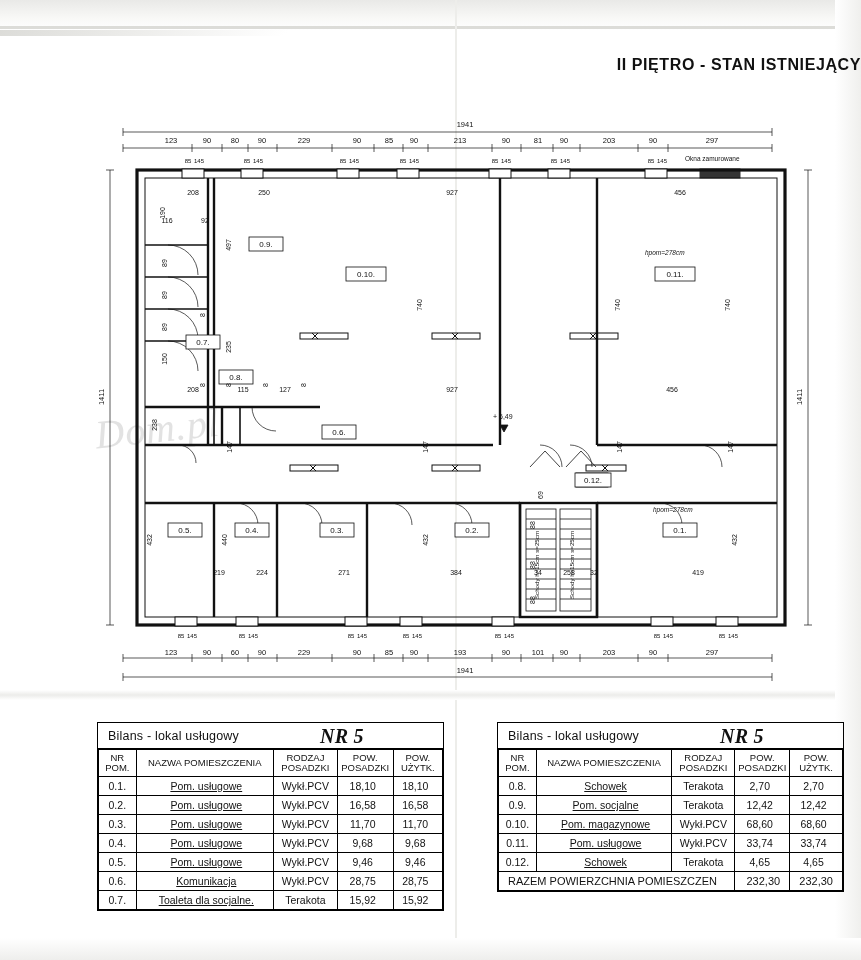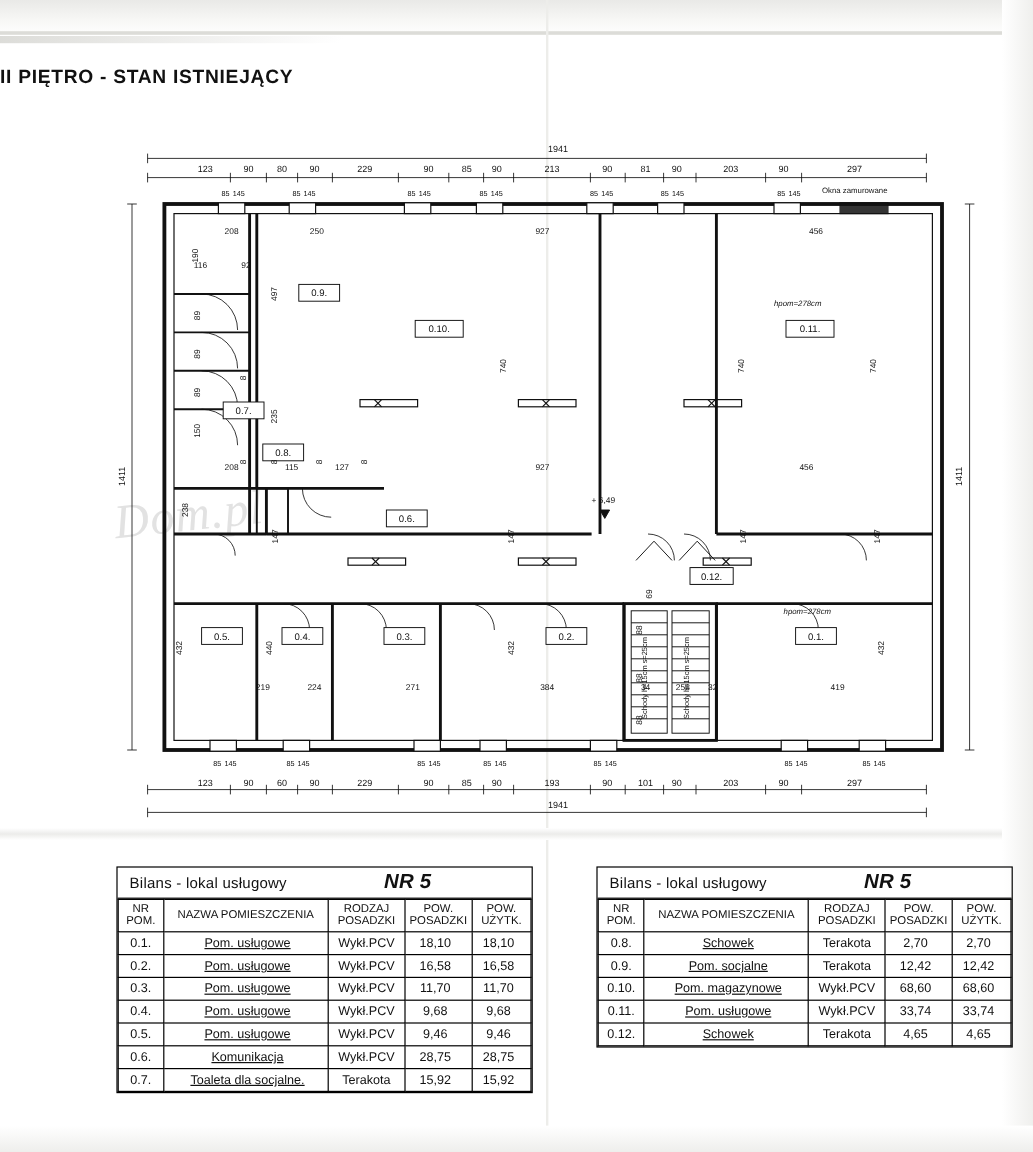--- a/index.html
+++ b/index.html
@@ -23,39 +23,39 @@
     background:linear-gradient(135deg,#d8d8d4 0%, #ffffff 70%);}
   .edge-r{right:0;top:0;width:26px;height:960px;
     background:linear-gradient(270deg,#efefed,#ffffff);}
   .edge-b{left:0;bottom:0;width:861px;height:22px;
     background:linear-gradient(0deg,#eeeeec,#ffffff);}
   .wm{position:absolute;left:95px;top:405px;font-size:40px;color:#e2e2e2;
      font-family:"Liberation Serif",serif;font-style:italic;letter-spacing:1px;
      transform:rotate(-6deg);pointer-events:none;}
 
   .title{
-    position:absolute;left:0;top:56px;width:861px;text-align:left;
+    position:absolute;left:0;top:56px;width:861px;text-align:right;
     font-size:16px;font-weight:bold;letter-spacing:.6px;
   }
 
   
   #plan{position:absolute;left:0;top:95px;width:861px;height:600px;}
   svg{display:block;}
 
   
   .tbl{
     position:absolute;border:1px solid #000;background:rgba(255,255,255,0.55);
   }
   .tbl .cap{
     font-size:12.5px;padding:6px 8px 2px 10px;border-bottom:1px solid #000;
     letter-spacing:.2px;position:relative;height:17px;
   }
   .cap .nr{
-    position:absolute;font-family:Liberation Sans, sans-serif;font-style:italic;
-    font-size:17px;font-weight:bold;top:2px;
+    position:absolute;font-family:Liberation Serif, serif;font-style:italic;
+    font-size:20px;font-weight:bold;top:2px;
   }
   table{border-collapse:collapse;width:100%;}
   td,th{
     border:1px solid #000;font-size:10.5px;padding:3px 4px;
     font-weight:normal;text-align:center;white-space:nowrap;
   }
   th{font-size:9.5px;line-height:1.05;padding:3px 2px;}
   td.name{text-align:center;padding-left:7px;text-decoration:underline;}
   td.num{padding-right:9px;}
   .sumrow td{font-size:11px;text-align:left;padding-left:9px;}
@@ -550,15 +550,20 @@
           <td class="num">33,74</td>
           <td class="num">33,74</td>
         </tr>
         <tr>
           <td>0.12.</td>
           <td class="name">Schowek</td>
           <td>Terakota</td>
           <td class="num">4,65</td>
           <td class="num">4,65</td>
         </tr>
+        <tr class="sumrow">
+          <td colspan="3">RAZEM POWIERZCHNIA POMIESZCZEN</td>
+          <td class="num">232,30</td>
+          <td class="num">232,30</td>
+        </tr>
       </tbody>
   </table>
 </div>
 
 </body></html>

